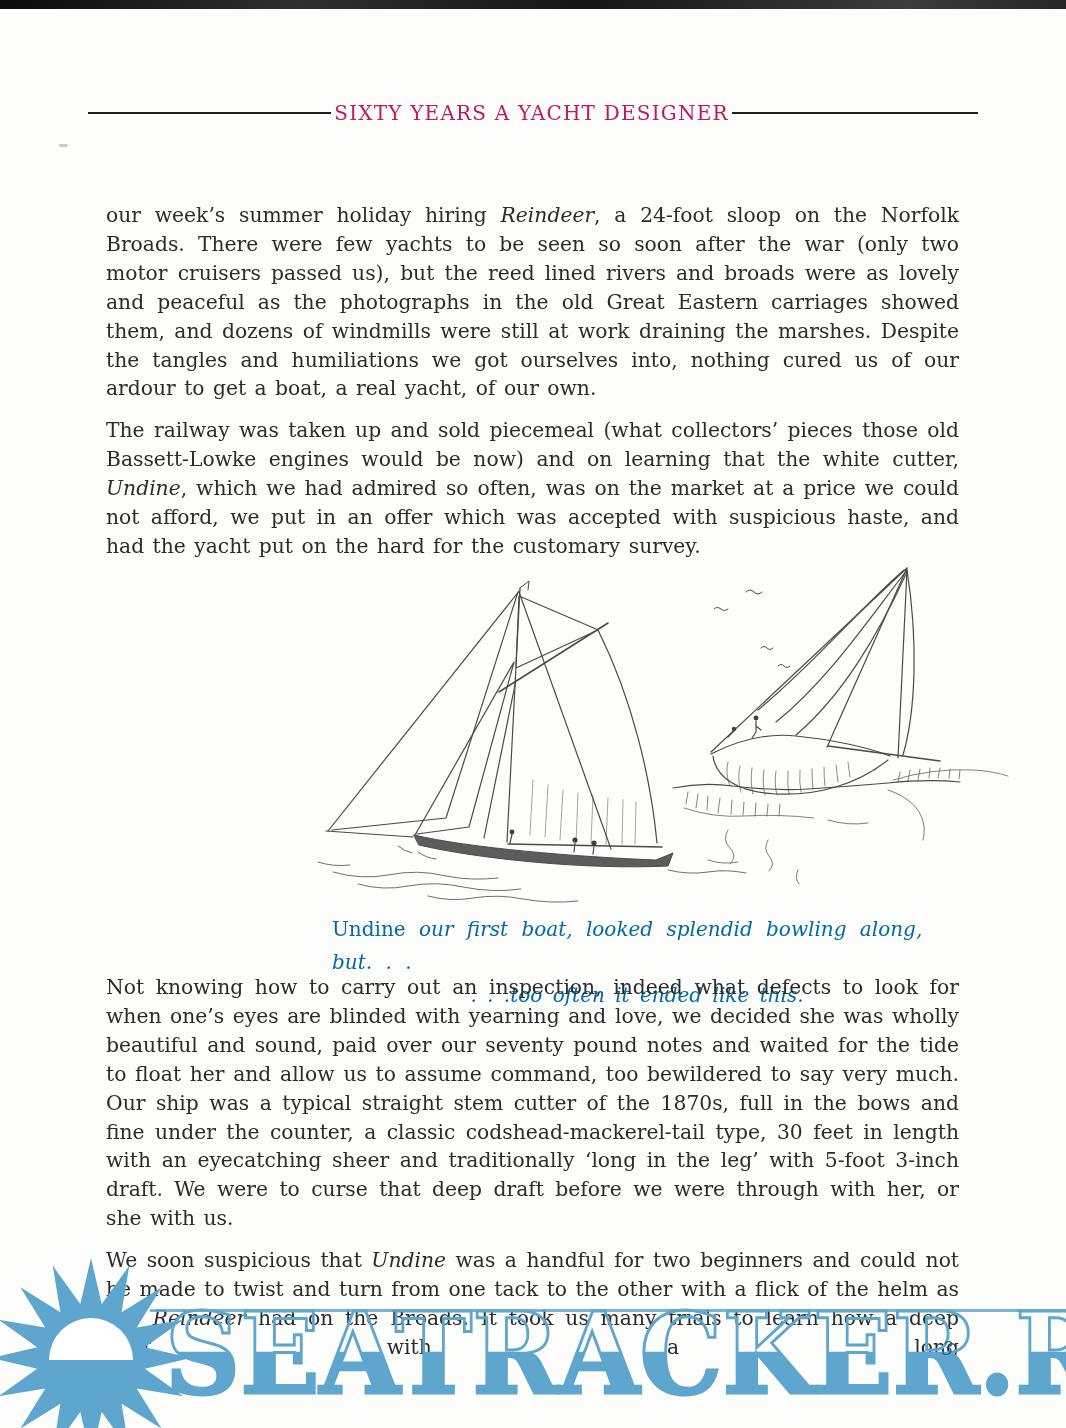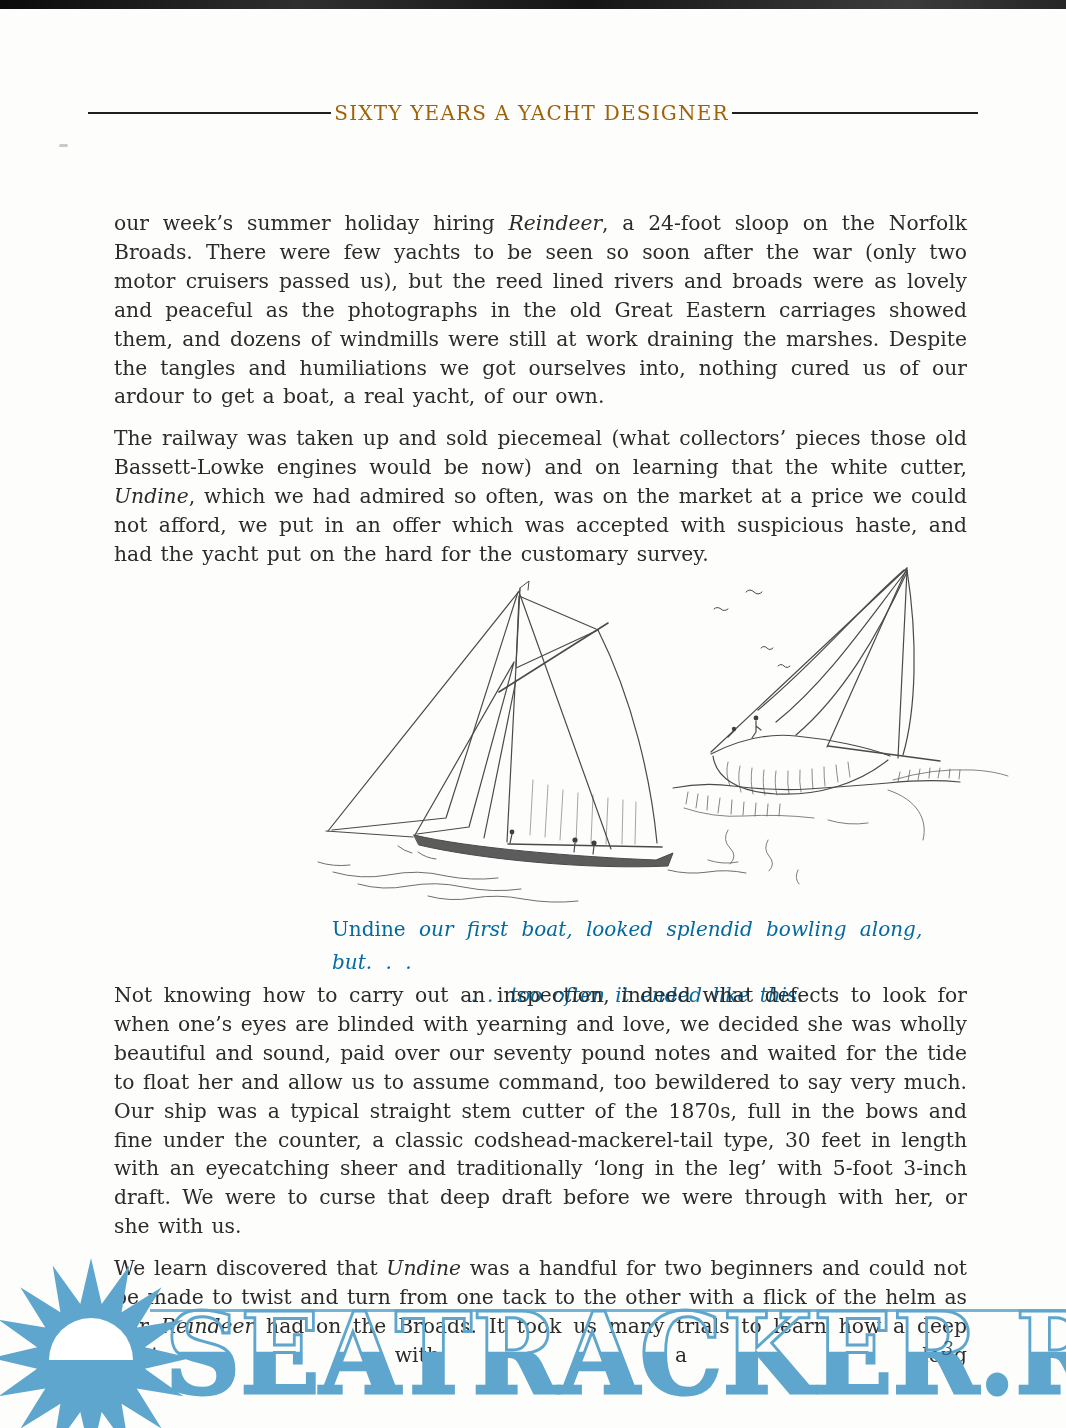--- a/index.html
+++ b/index.html
@@ -10,23 +10,23 @@
   }
   .scan-top-bar{
     position:absolute;top:0;left:0;width:100%;height:9px;
     background:linear-gradient(to right,#0b0b0b,#2f2f2f 28%,#151515 55%,#3c3c3c 85%,#262626);
   }
   .scan-artifact{position:absolute;left:59px;top:144px;width:9px;height:3px;background:#bcbcbc;border-radius:2px;opacity:.8;}
   .header{position:absolute;top:102px;left:0;width:100%;height:22px;display:flex;align-items:center;justify-content:center;}
   .rule{height:2px;background:#1f1f1f;}
   .rule-left{width:243px;}
   .rule-right{width:246px;}
-  .title{margin:0 3px;font-size:20px;font-weight:400;letter-spacing:1.2px;white-space:nowrap;color:#a16207;}
+  .title{margin:0 3px;font-size:20px;font-weight:400;letter-spacing:1.2px;white-space:nowrap;color:#be185d;}
   .body-para{
-    position:absolute;left:98px;width:853px;margin:16px;
+    position:absolute;left:98px;width:853px;margin:8px;
     font-size:20.3px;line-height:28.9px;text-align:justify;word-spacing:2px;
   }
   .p1{top:193px;}
   .p2{top:408px;}
   .p3{top:965px;}
   .p4{top:1238px;text-align-last:justify;}
   .illustration{position:absolute;left:128px;top:540px;width:910px;height:372px;margin:0;}
   .illustration svg{display:block;width:100%;height:100%;}
   .caption{position:absolute;left:332px;top:913px;width:610px;font-size:20px;line-height:33px;color:#0369a1;}
   .caption-line1{text-align:left;word-spacing:7px;}
@@ -175,21 +175,21 @@
       </g>
     </svg>
   </figure>
 
   <div class="caption">
     <div class="caption-line1"><span>Undine </span><i>our first boat, looked splendid bowling along, but. . .</i></div>
     <div class="caption-line2"><i>. . .too often it ended like this.</i></div>
   </div>
 
   <p class="body-para p3"><span>Not knowing how to carry out an inspection, indeed what defects to look for when one’s eyes are blinded with yearning and love, we decided she was wholly beautiful and sound, paid over our seventy pound notes and waited for the tide to float her and allow us to assume command, too bewildered to say very much. Our ship was a typical straight stem cutter of the 1870s, full in the bows and fine under the counter, a classic codshead-mackerel-tail type, 30 feet in length with an eyecatching sheer and traditionally ‘long in the leg’ with 5-foot 3-inch draft. We were to curse that deep draft before we were through with her, or she with us.</span></p>
-  <p class="body-para p4"><span>We learn discovered that </span><i>Undine</i><span> was a handful for two beginners and could not be made to twist and turn from one tack to the other with a flick of the helm as our </span><i>Reindeer</i><span> had on the Broads. It took us many trials to learn how a deep boat with a long</span></p>
+  <p class="body-para p4"><span>We soon suspicious that </span><i>Undine</i><span> was a handful for two beginners and could not be made to twist and turn from one tack to the other with a flick of the helm as our </span><i>Reindeer</i><span> had on the Broads. It took us many trials to learn how a deep boat with a long</span></p>
 
   <div class="watermark">
     <div class="wm-line"></div>
     <svg class="wm-sun" viewBox="0 0 210 210">
       <polygon fill="#5ea6cd" points="205,105 158.9,115.7 197.4,143.3 150.7,135.6 175.7,175.7 135.6,150.7 143.3,197.4 115.7,158.9 105,205 94.3,158.9 66.7,197.4 74.4,150.7 34.3,175.7 59.3,135.6 12.6,143.3 51.1,115.7 5,105 51.1,94.3 12.6,66.7 59.3,74.4 34.3,34.3 74.4,59.3 66.7,12.6 94.3,51.1 105,5 115.7,51.1 143.3,12.6 135.6,59.3 175.7,34.3 150.7,74.4 197.4,66.7 158.9,94.3"></polygon>
       <path d="M63,107 A42,42 0 0 1 147,107 L63,107 Z" fill="#ffffff"></path>
     </svg>
     <div class="wm-text-wrap">
       <span class="wm-layer wm-outline">SEATRACKER.RU</span>
       <span class="wm-layer wm-fill">SEATRACKER.RU</span>

